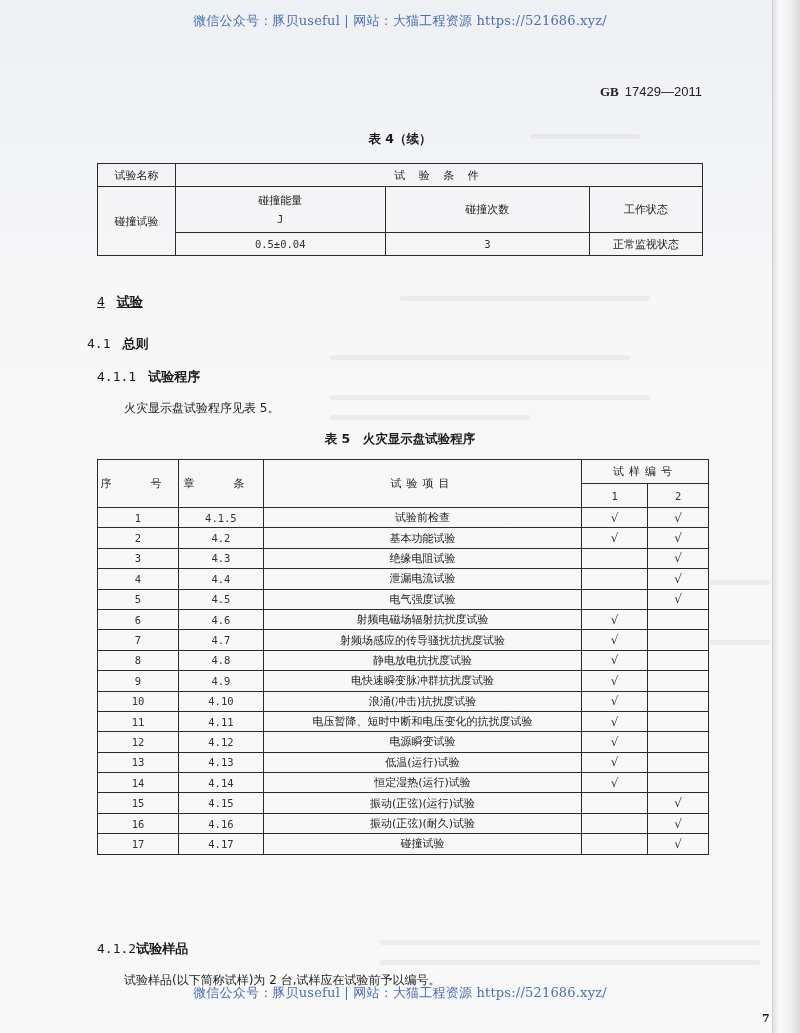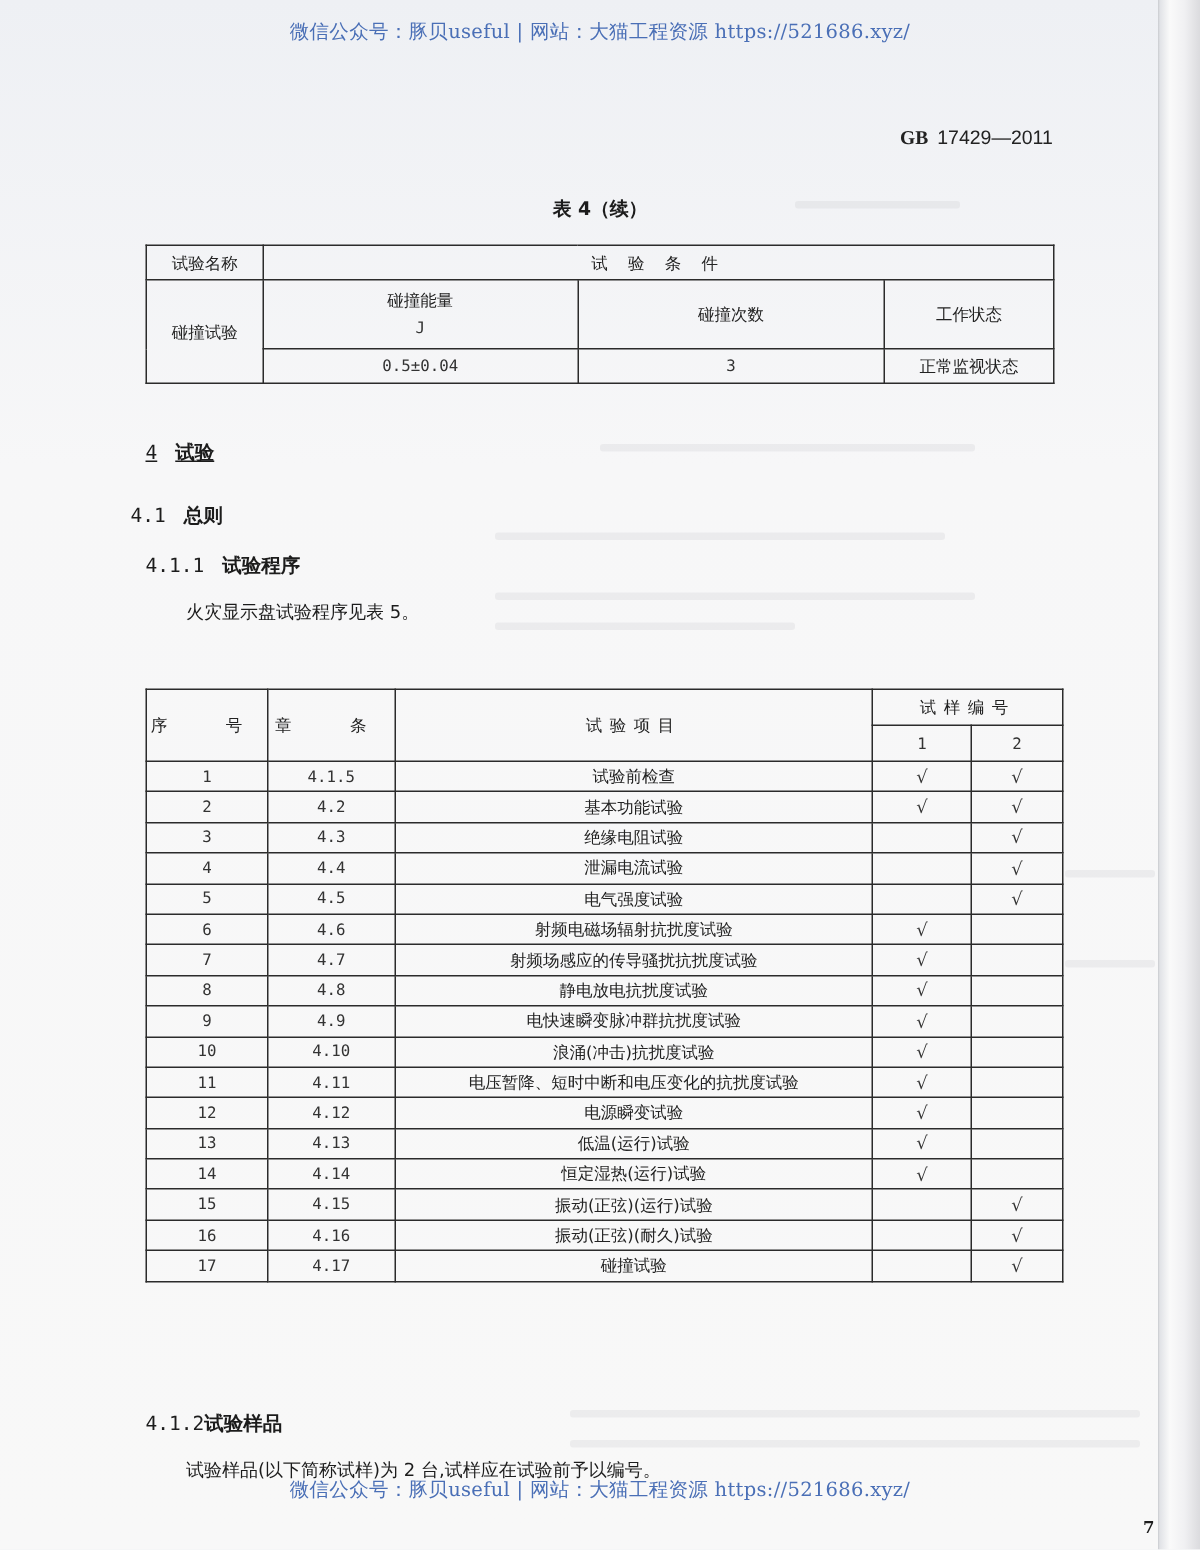--- a/index.html
+++ b/index.html
@@ -114,20 +114,21 @@
     </table>
 
   <div class="heading" style="left:97px;top:293px;text-decoration:underline;"><span class="n">4</span><span>试验</span></div>
 
   <div class="heading" style="left:87px;top:335px;"><span class="n">4.1</span><span>总则</span></div>
 
   <div class="heading" style="left:97px;top:368px;"><span class="n">4.1.1</span><span>试验程序</span></div>
 
   <div class="para" style="left:124px;top:400px;">火灾显示盘试验程序见表 5。</div>
 
+  <div class="caption cap5">表 5　火灾显示盘试验程序</div>
 
   <table class="t5">
     <colgroup>
       <col style="width:81px">
         <col style="width:85px">
         <col style="width:319px">
         <col style="width:66px">
         <col style="width:61px">
     </colgroup>
     <thead>

